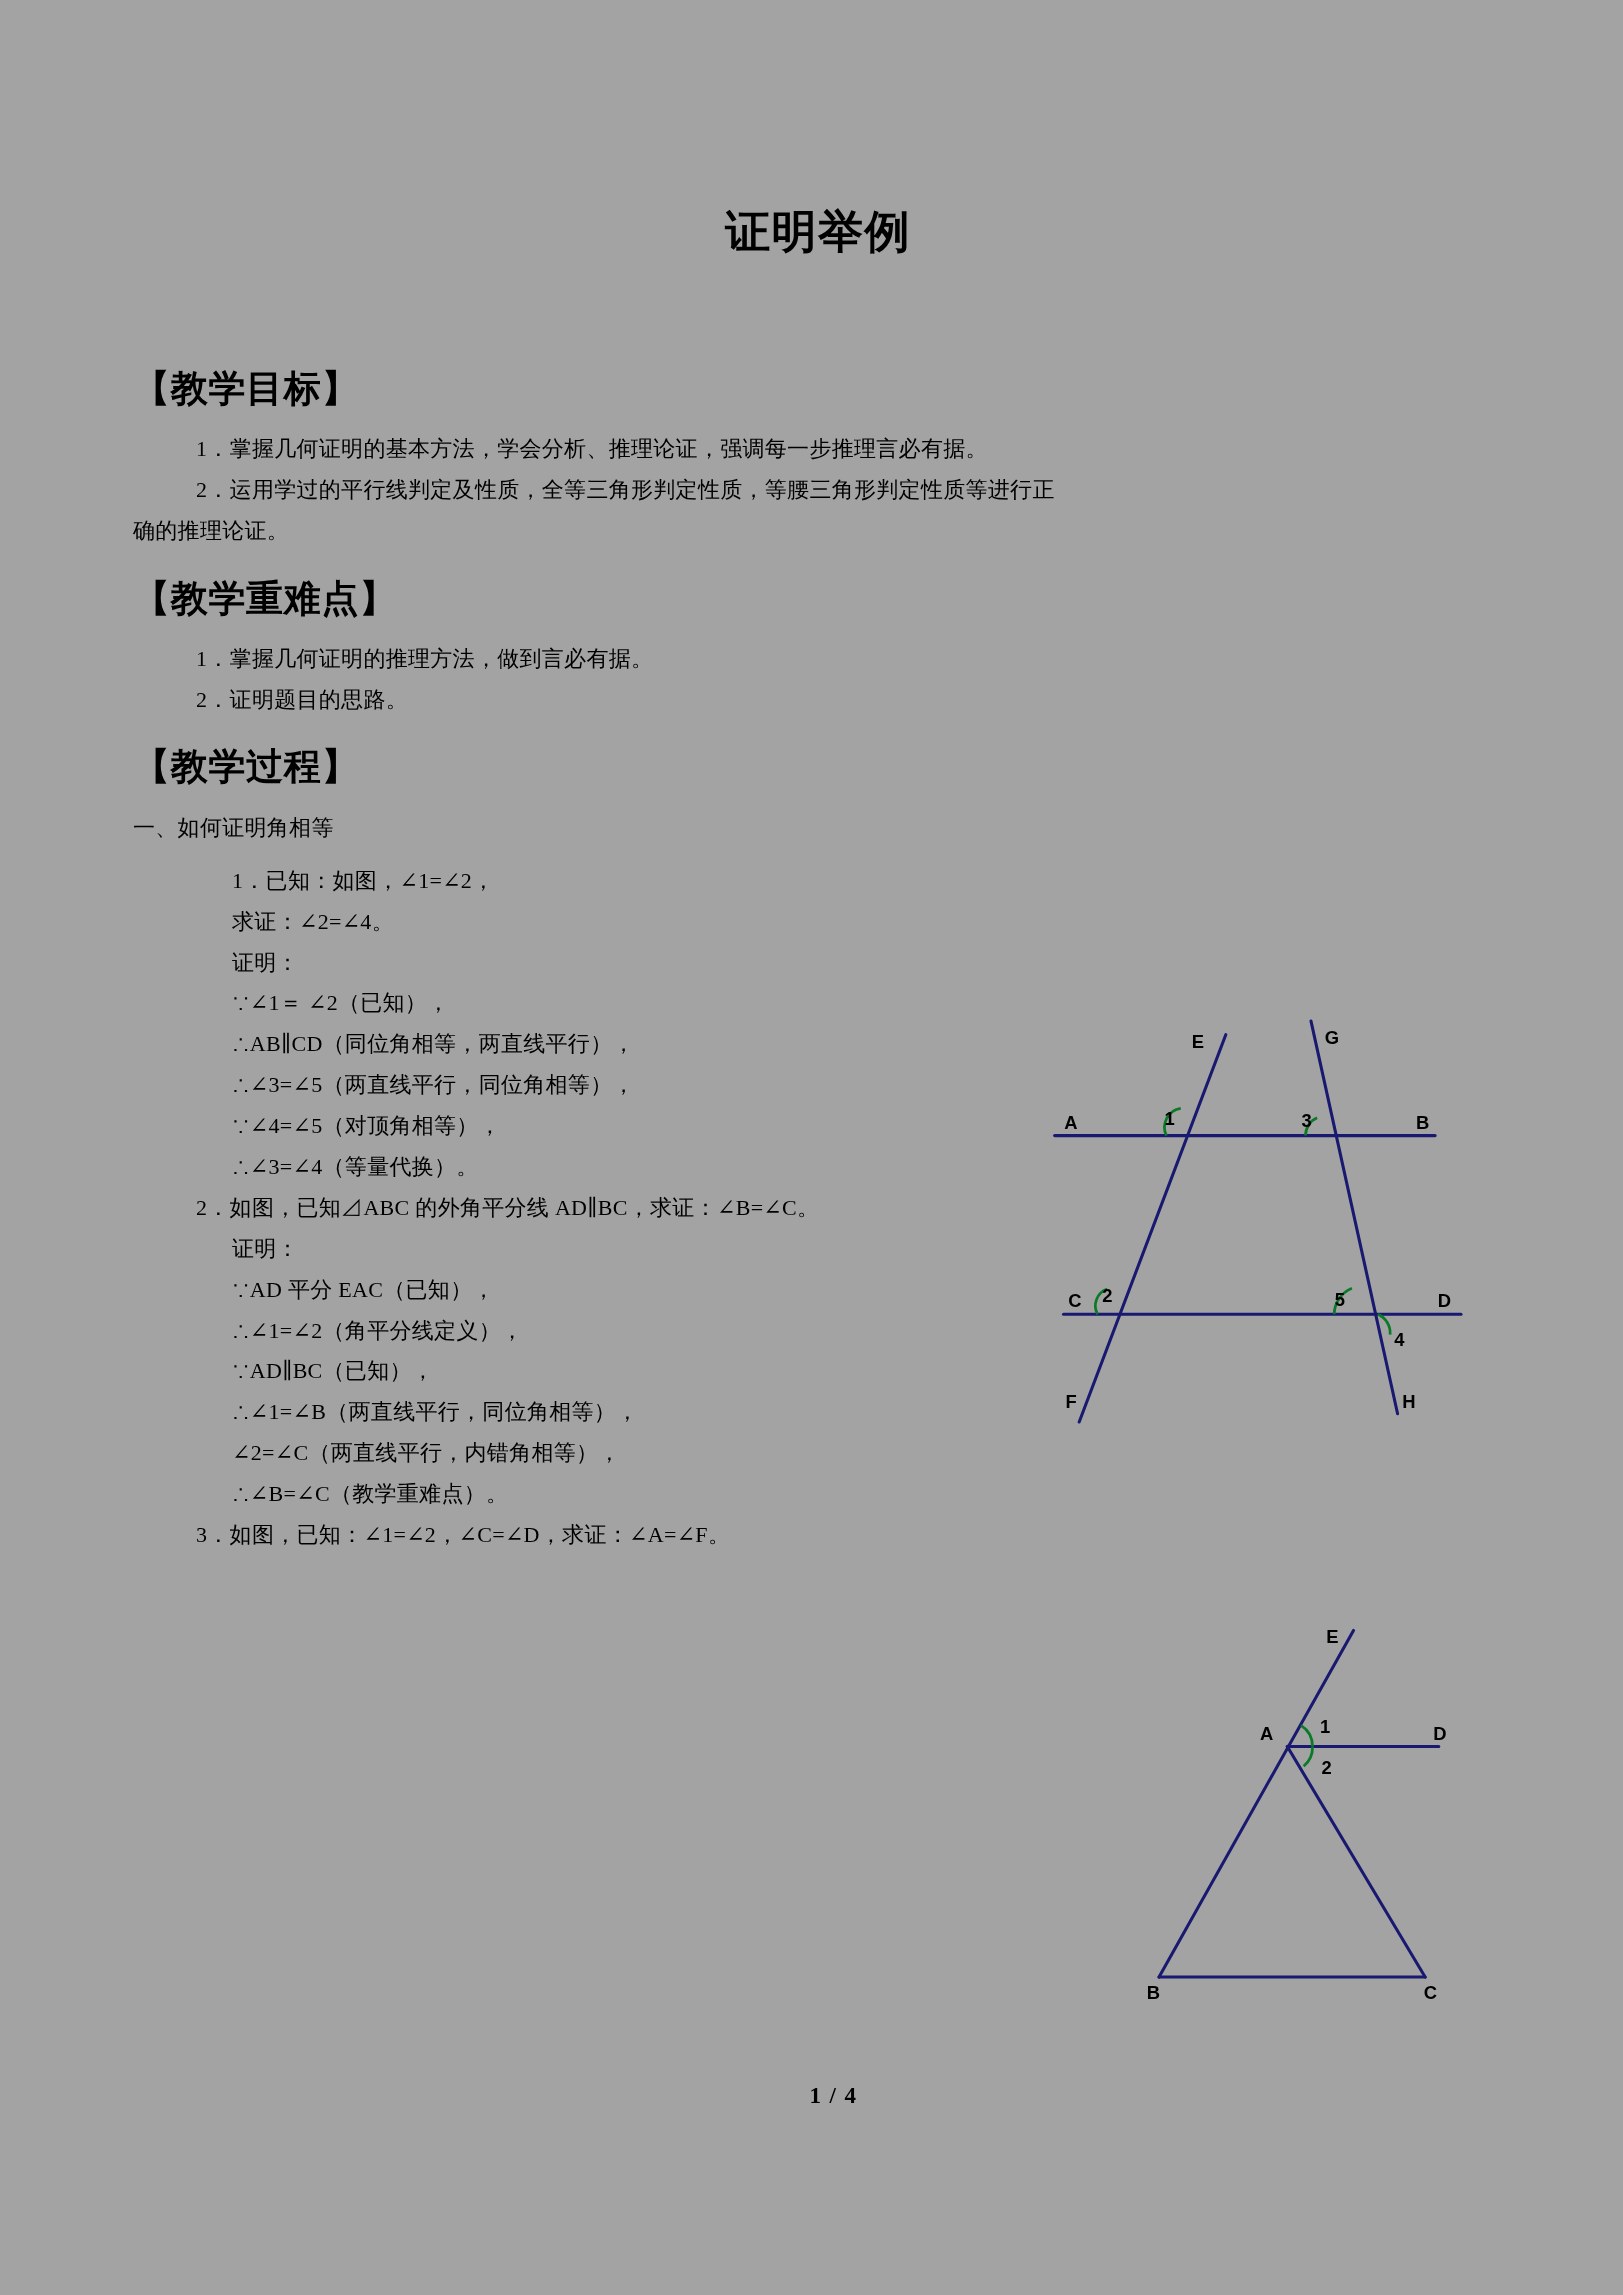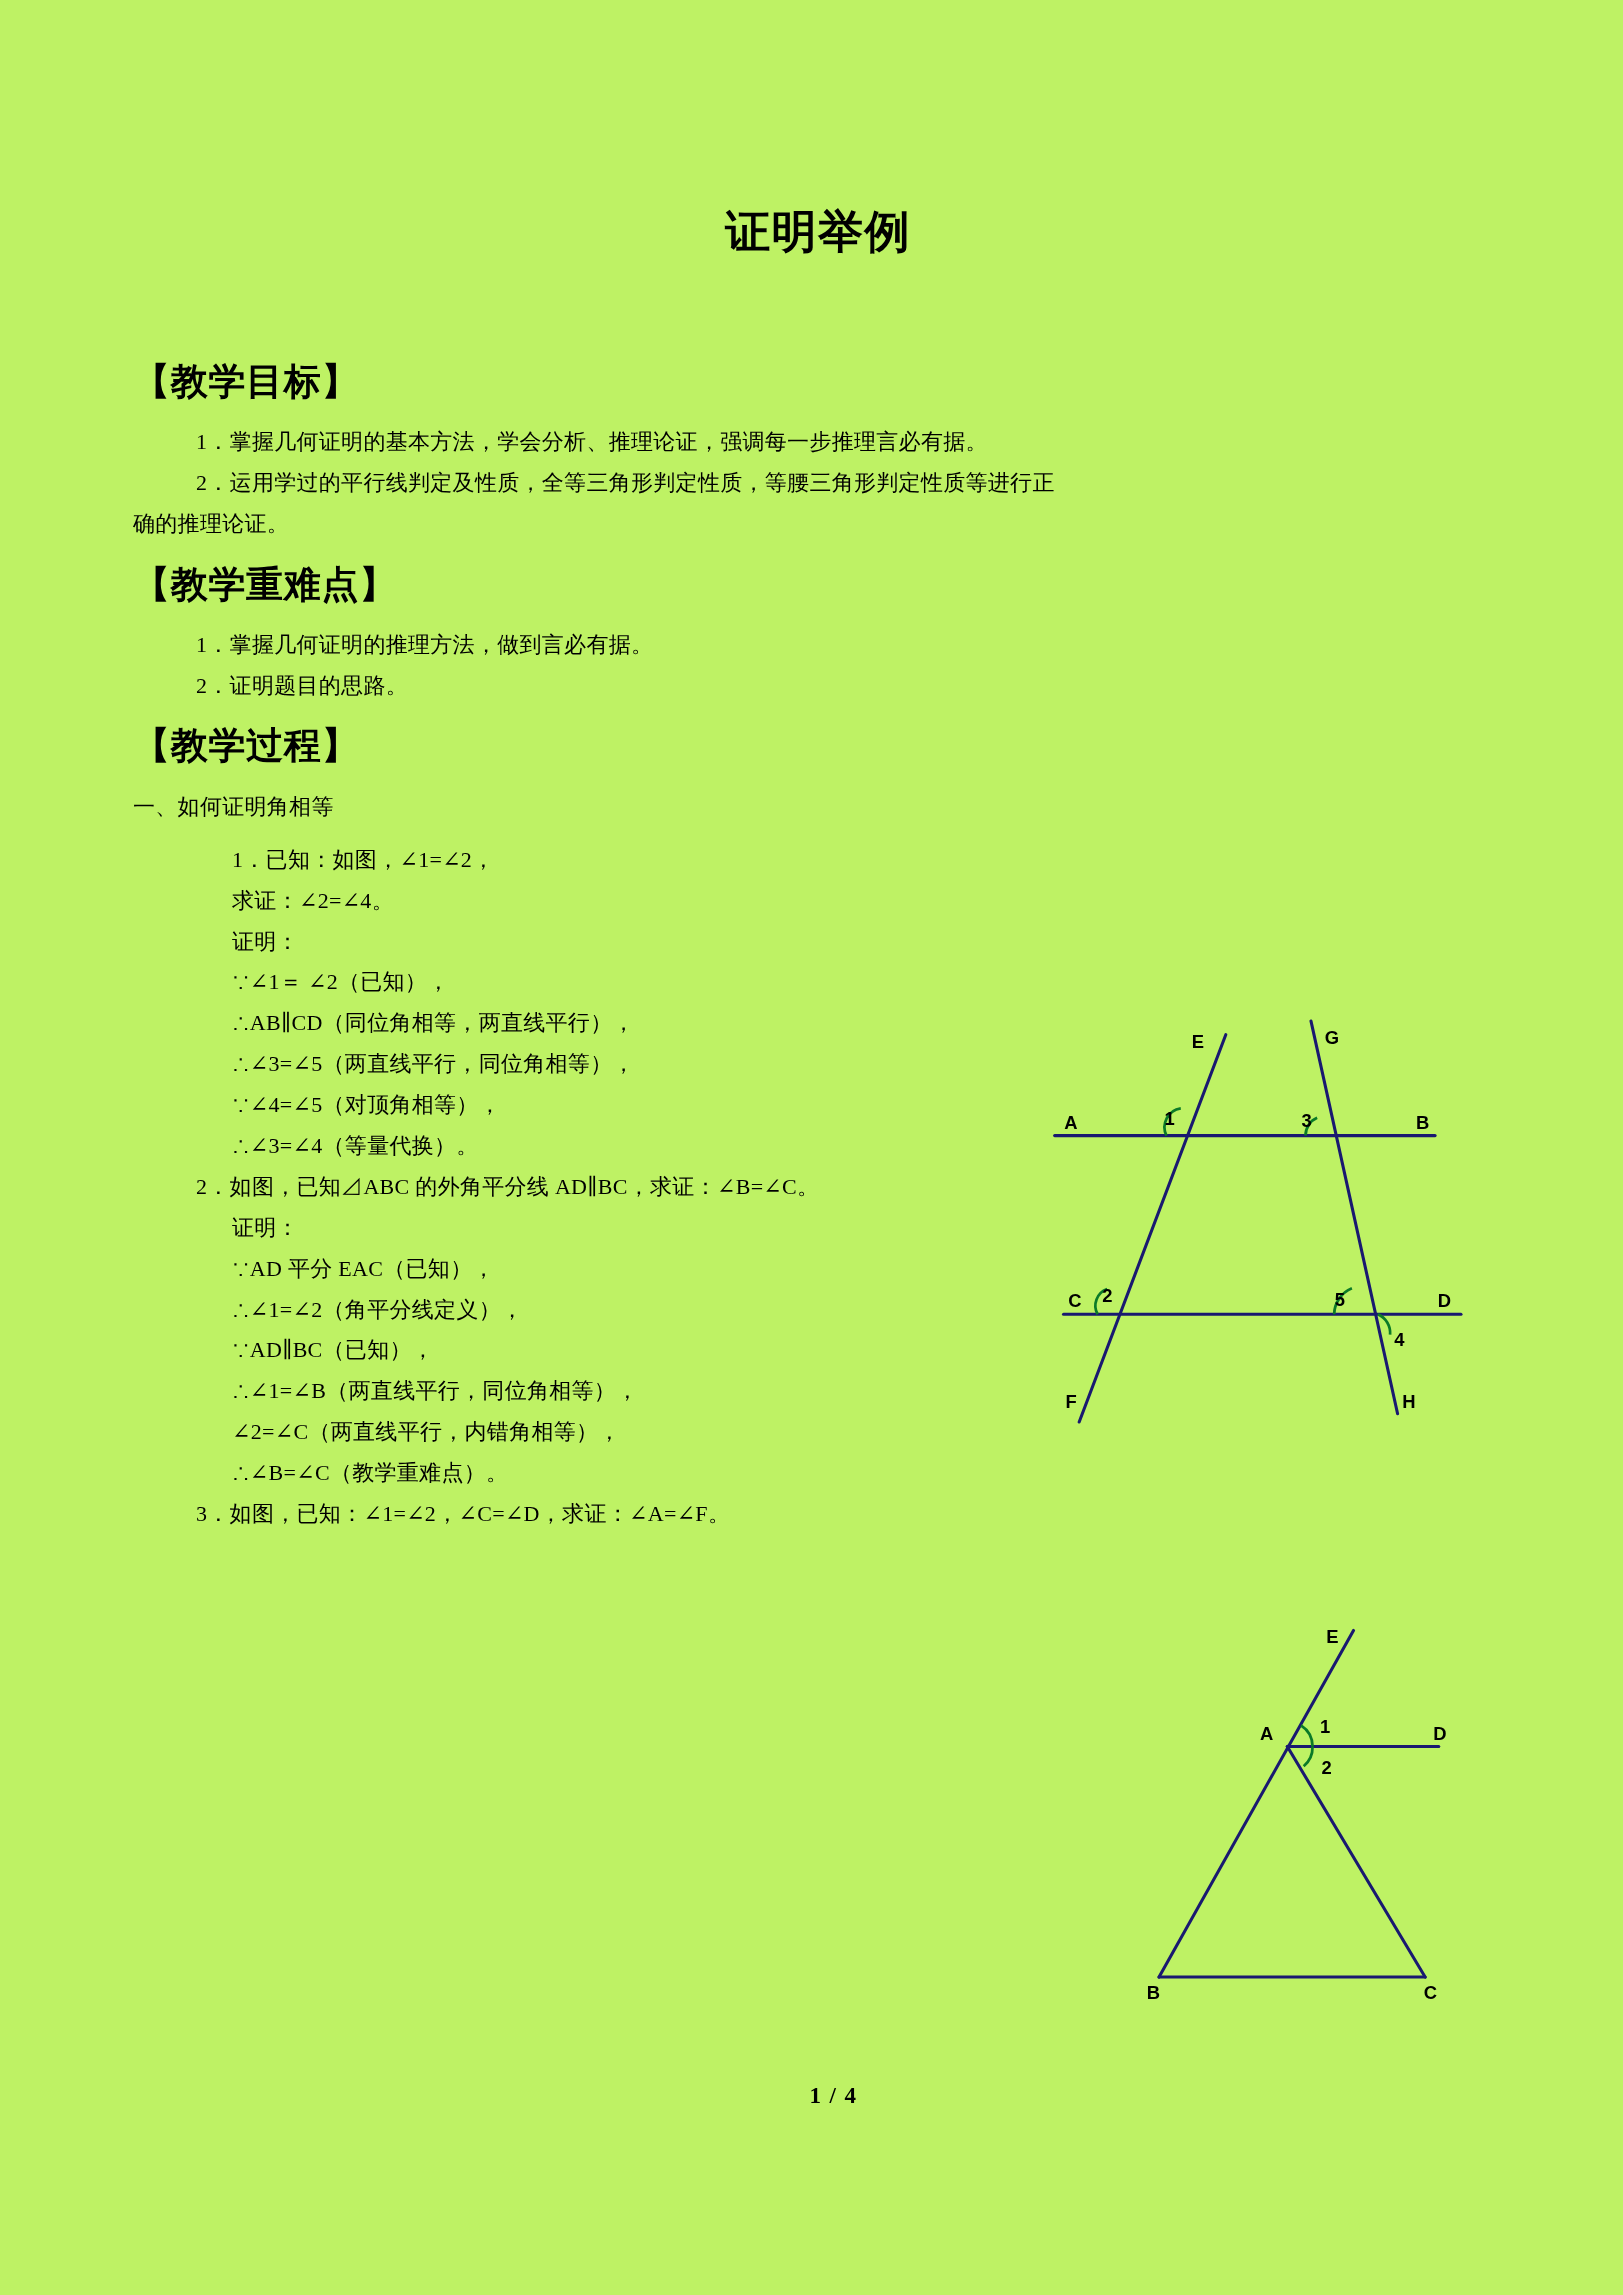--- a/index.html
+++ b/index.html
@@ -8,21 +8,21 @@
     background: #ffffff;
   }
   body {
     font-family: "Liberation Serif", "DejaVu Serif", serif;
     color: #000000;
   }
   .page {
     position: relative;
     width: 1623px;
     height: 2295px;
-    background: #bef264;
+    background: #a3a3a3;
     box-sizing: border-box;
     padding: 0;
     overflow: hidden;
   }
   .content {
     position: absolute;
     left: 133px;
     top: 0;
     width: 1370px;
   }
@@ -36,20 +36,21 @@
     margin-top: 205px;
     line-height: 1.2;
   }
 
   
   .section-heading {
     font-size: 37px;
     font-weight: bold;
     letter-spacing: 0.7px;
     line-height: 1.25;
+    margin-top: 7px;
   }
 
   
   .para {
     font-size: 22px;
     line-height: 1.30;
     letter-spacing: 0.3px;
   }
   .indent-1 { text-indent: 0; padding-left: 63px; }
   .indent-2 { text-indent: 0; padding-left: 99px; }

